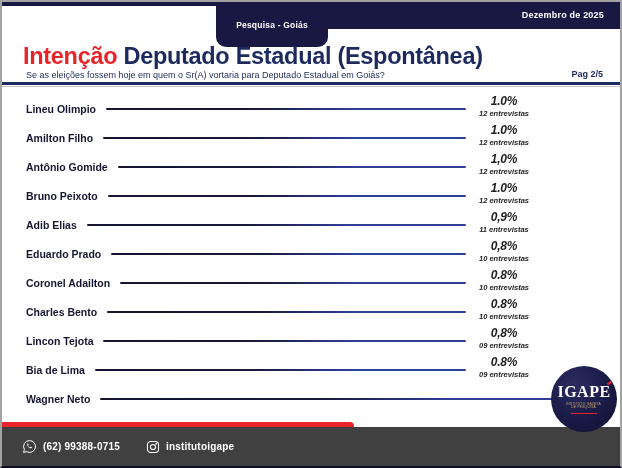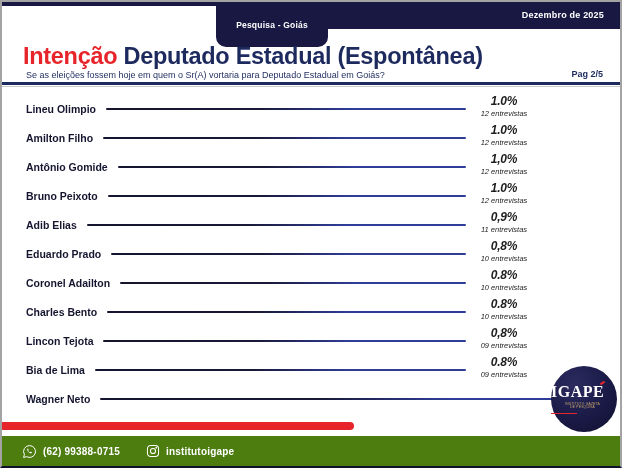--- a/index.html
+++ b/index.html
@@ -29,34 +29,34 @@
   .list { position:absolute; left:6px; right:0; top:90px; height:322px;
     display:flex; flex-direction:column; justify-content:space-between; padding:4px 0 2px 0; }
   .row { display:flex; align-items:center; padding-left:18px; height:26px; }
   .cname { font-size:10.5px; font-weight:bold; color:#15152f; white-space:nowrap; }
   .leader { flex:1; height:2.4px; margin:0 6px 0 10px; border-radius:2px;
     background:linear-gradient(90deg,#15152f 0%,#191936 42%,#2f3d99 68%,#2f3d99 100%); }
   .stat { width:64px; margin-right:84px; display:flex; flex-direction:column;
     align-items:center; transform:translateY(-4.5px); }
   .pct { font-size:12px; font-weight:bold; font-style:italic; color:#1e1e1e;
     line-height:16px; letter-spacing:-.2px; }
-  .interviews { font-size:7.5px; font-style:italic; font-weight:normal; color:#1e1e1e;
+  .interviews { font-size:7.5px; font-style:italic; font-weight:bold; color:#1e1e1e;
     line-height:9px; white-space:nowrap; }
   
   .red-bar { position:absolute; left:0; top:420px; width:352px; height:8px;
     background:#e8242b; border-radius:0 5px 5px 0; }
-  .footer { position:absolute; left:0; right:0; bottom:0; height:30px; background:#4d7c0f;
+  .footer { position:absolute; left:0; right:0; bottom:0; height:39px; background:#404040;
     display:flex; align-items:center; padding-left:20px; }
   .footer .ic { display:inline-flex; margin-right:6px; }
   .footer .ftxt { color:#ffffff; font-size:10px; font-weight:bold; letter-spacing:.2px; }
   .footer .gap { width:26px; }
   
   .logo { position:absolute; left:549px; top:364px; width:66px; height:66px; border-radius:50%;
     background:radial-gradient(circle at 35% 28%, #2b2b60 0%, #181843 62%, #12122e 100%);
-    display:flex; flex-direction:column; align-items:flex-start; justify-content:center; z-index:5; }
+    display:flex; flex-direction:column; align-items:center; justify-content:center; z-index:5; }
   .logo-name { position:relative; color:#ffffff; font-family:"Liberation Serif", serif;
     font-size:16px; font-weight:bold; letter-spacing:.5px; line-height:16px; }
   .logo-accent { position:absolute; right:-1px; top:-2px; width:5px; height:2px;
     background:#e8242b; transform:rotate(-35deg); }
   .logo-sub { margin-top:2px; color:#c9a96a; font-size:6px; line-height:6px; text-align:center;
     letter-spacing:.4px; transform:scale(.55); transform-origin:center top; white-space:nowrap; }
   .logo-line { width:26px; height:1.5px; background:#e8242b; margin-top:-1px; }
 </style>
 </head>
 <body>

